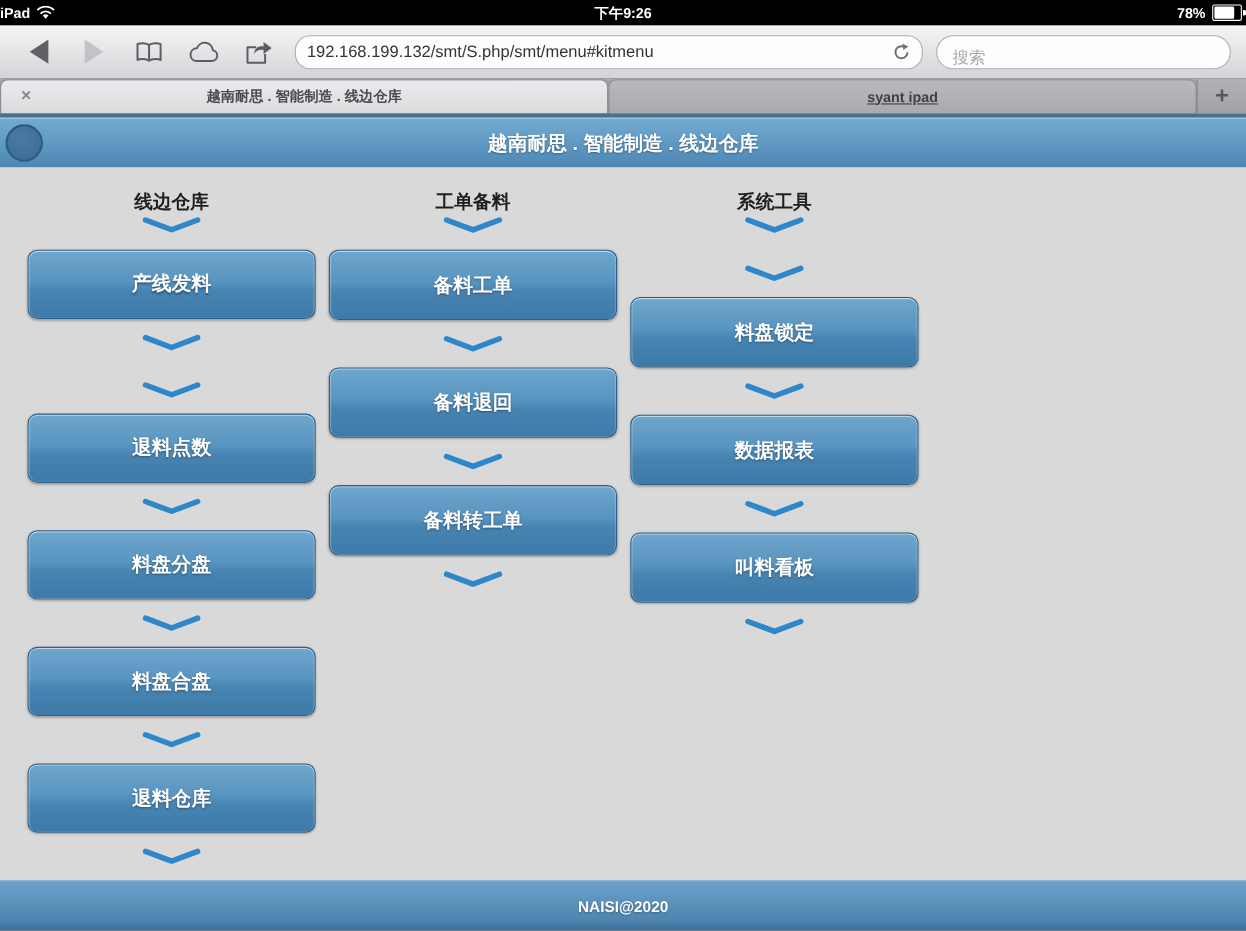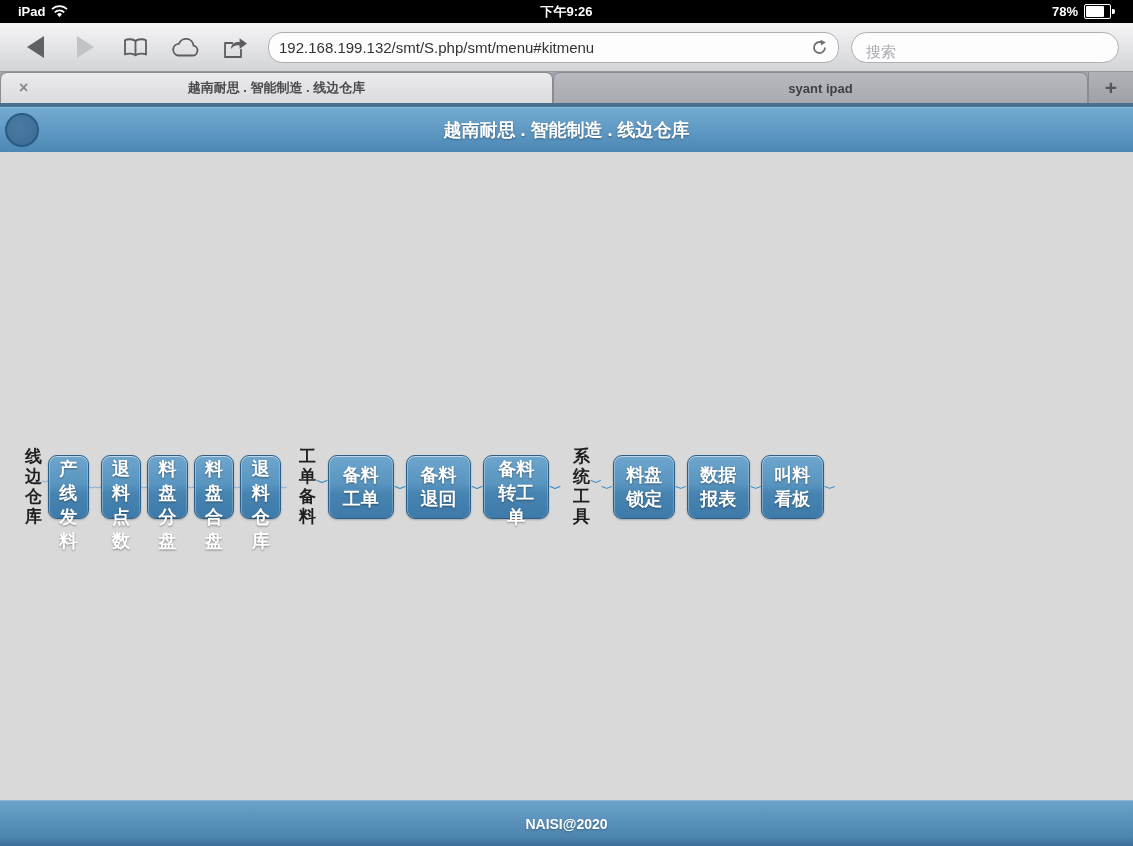--- a/index.html
+++ b/index.html
@@ -3,21 +3,21 @@
 <meta charset="utf-8">
 <style>
   html,body{margin:0;padding:0;background:#444;}
   .screen{
     width:1133px;height:846px;position:relative;overflow:hidden;
     background:#d9d9d9;font-family:"Liberation Sans","DejaVu Sans",sans-serif;
     margin:0 auto;
   }
   
   .status-bar{height:23px;background:#000;color:#fff;display:flex;align-items:center;
-    justify-content:space-between;padding:0 18px;font-size:13px;font-weight:bold;position:relative;}
+    justify-content:space-between;padding:0 0;font-size:13px;font-weight:bold;position:relative;}
   .sb-left,.sb-right{display:flex;align-items:center;gap:6px;z-index:1;}
   .sb-time{position:absolute;left:0;right:0;text-align:center;font-size:13px;}
   .battery-wrap{display:flex;align-items:center;}
   .battery{width:23px;height:11px;border:1px solid #fff;border-radius:2px;padding:1px;box-sizing:content-box;display:inline-block;}
   .battery-fill{display:block;height:100%;background:#fff;border-radius:1px;width:78%;}
   .battery-tip{width:3px;height:5px;background:#fff;border-radius:0 2px 2px 0;margin-left:1px;}
   
   .toolbar{height:49px;background:linear-gradient(#f5f5f6,#d3d4d7);border-bottom:1px solid #97989c;
     display:flex;align-items:center;padding:0 14px;gap:8px;box-sizing:border-box;}
   .icon-btn{display:flex;align-items:center;justify-content:center;width:42px;height:38px;cursor:pointer;flex:0 0 auto;}
@@ -28,35 +28,35 @@
     display:flex;align-items:center;justify-content:space-between;padding:0 10px;box-sizing:border-box;
     color:#333;font-size:15px;margin:0 4px;cursor:text;}
   .url-text{white-space:nowrap;overflow:hidden;}
   .search-field{width:268px;height:31px;background:#fdfdfd;border:1px solid #aeafb3;border-radius:16px;
     display:flex;align-items:flex-end;padding:0 14px;box-sizing:border-box;color:#a9aaaf;font-size:15px;cursor:text;}
   
   .tab-bar{height:31px;background:linear-gradient(#a4a6ac,#8f9197);display:flex;align-items:flex-end;}
   .tab{height:31px;display:flex;align-items:center;justify-content:center;position:relative;
     box-sizing:border-box;border:1px solid #8a8c90;border-bottom:none;border-radius:7px 7px 0 0;cursor:pointer;}
   .tab.active{width:553px;background:linear-gradient(#ebebed,#dbdbdd);color:#4a4b4f;}
-  .tab.inactive{width:535px;background:linear-gradient(#b7b9be,#a8aab0);color:#3f4044;}
+  .tab.inactive{width:535px;background:linear-gradient(#b7b9be,#a8aab0);color:#3f4044;text-decoration:underline;}
   .tab-title{font-size:13px;font-weight:bold;white-space:nowrap;}
   .tab-close{position:absolute;left:18px;color:#88898d;font-size:16px;font-weight:bold;cursor:pointer;line-height:1;}
   .new-tab{flex:1;height:31px;display:flex;align-items:center;justify-content:center;color:#55565a;
     font-size:21px;font-weight:bold;background:linear-gradient(#b0b2b7,#9fa1a7);border-left:1px solid #8a8c90;cursor:pointer;}
   .header-line{height:4px;background:#49708c;}
   
   .app-header{height:45px;background:linear-gradient(#73aad1,#4c88b5);position:relative;
     display:flex;align-items:center;justify-content:center;border-top:1px solid #8cc0e0;box-sizing:border-box;}
   .header-circle{position:absolute;left:5px;top:5px;width:34px;height:34px;border-radius:50%;
     background:radial-gradient(circle at 40% 35%, #4a7ba3, #3a6b94);border:2px solid #2a5b85;box-sizing:border-box;cursor:pointer;}
   .app-title{color:#fff;font-size:18px;font-weight:bold;text-shadow:0 1px 2px rgba(0,0,0,0.35);}
   
   .content{height:648px;display:flex;padding:22px 0 0 25px;gap:12px;box-sizing:border-box;}
-  .menu-column{width:262px;display:flex;flex-direction:row;align-items:center;flex:0 0 auto;}
+  .menu-column{width:262px;display:flex;flex-direction:column;align-items:center;flex:0 0 auto;}
   .col-header{font-size:17px;font-weight:bold;color:#1e1e1e;line-height:20px;}
   .chevron{display:block;}
   .chevron.header-gap{margin:2px 0 14px;}
   .chevron.row-gap{margin:13px 0;}
   .menu-button{width:262px;height:64px;border-radius:9px;border:1px solid #2b5e88;
     background:linear-gradient(#6ea6cd,#5995c0 45%,#4884b1 60%,#3e7aa9);
     box-shadow:inset 0 1px 0 rgba(255,255,255,.55), inset 1px 0 0 rgba(255,255,255,.3),
       inset -1px 0 0 rgba(255,255,255,.2), 0 1px 2px rgba(0,0,0,.25);
     color:#fff;font-size:18px;font-weight:bold;text-shadow:0 1px 2px rgba(0,0,0,.4);
     cursor:pointer;font-family:inherit;display:block;}

